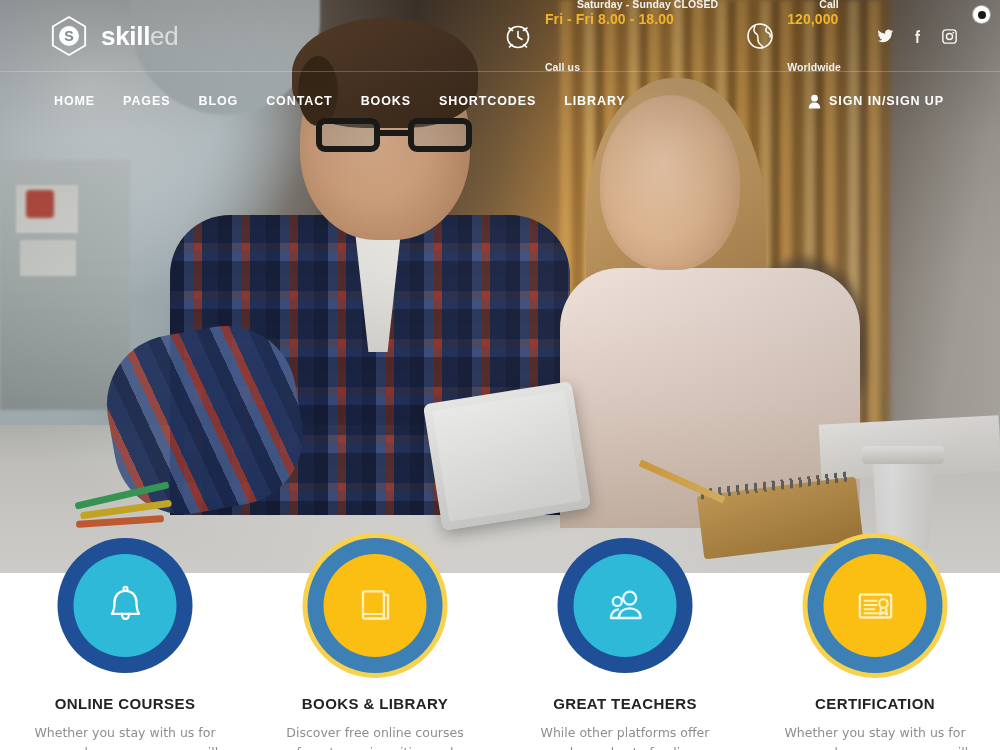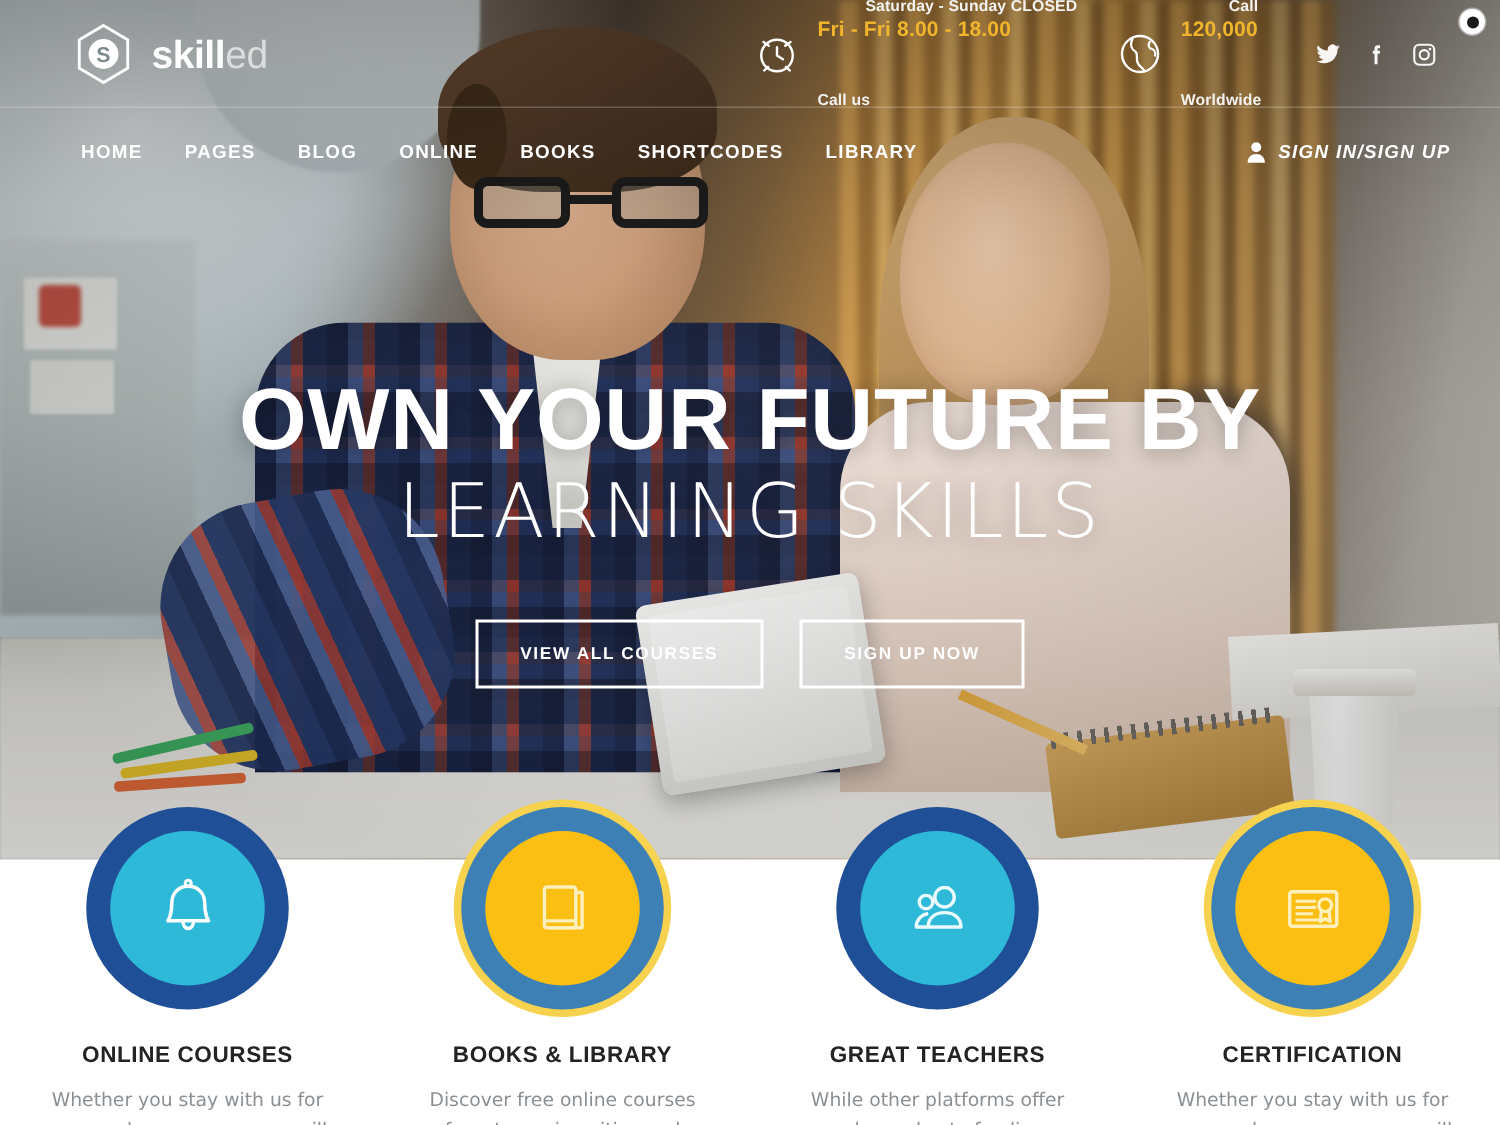--- a/index.html
+++ b/index.html
@@ -247,21 +247,21 @@
   
   .nav {
     position:absolute; left:0; top:72px; width:1000px; height:58px;
     display:flex; z-index:30;
   }
   .nav-left { display:flex; align-items:center; gap:28px; margin-left:54px; }
   .nav-item {
     font-size:12.5px; font-weight:bold; color:#ffffff; letter-spacing:.9px;
     text-decoration:none; cursor:pointer; white-space:nowrap;
   }
-  .nav-right { margin-left:auto; margin-right:33px; display:flex; align-items:center; gap:8px; cursor:pointer;font-style:italic; }
+  .nav-right { margin-left:auto; margin-right:56px; display:flex; align-items:center; gap:8px; cursor:pointer; }
   .user-icon { width:13px; height:15px; }
   .nav-right span { font-size:12.5px; font-weight:bold; color:#fff; letter-spacing:.9px; }
 
   
   .hero-content {
     position:absolute; left:0; top:250px; width:1000px; text-align:center; z-index:25;
   }
   .h-line1 {
     font-size:58px; font-weight:bold; color:#ffffff; letter-spacing:.5px;
     line-height:1.04; text-shadow:0 2px 14px rgba(0,0,0,.3);
@@ -415,42 +415,34 @@
     <div class="rec-dot">
         <i></i>
       </div>
   </div>
 
   <div class="nav">
     <div class="nav-left">
       <a class="nav-item">HOME</a>
       <a class="nav-item">PAGES</a>
       <a class="nav-item">BLOG</a>
-      <a class="nav-item">ONLINE</a>
+      <a class="nav-item">CONTACT</a>
       <a class="nav-item">BOOKS</a>
       <a class="nav-item">SHORTCODES</a>
       <a class="nav-item">LIBRARY</a>
     </div>
     <div class="nav-right">
       <svg class="user-icon" viewBox="0 0 14 16">
         <circle cx="7" cy="4.4" r="3.6" fill="#ffffff"></circle>
         <path d="M0.8 15.5 C0.8 11.3 3.6 9.2 7 9.2 C10.4 9.2 13.2 11.3 13.2 15.5 Z" fill="#ffffff"></path>
       </svg>
       <span>SIGN IN/SIGN UP</span>
     </div>
   </div>
 
-  <div class="hero-content">
-    <div class="h-line1">OWN YOUR FUTURE BY</div>
-    <div class="h-line2">LEARNING SKILLS</div>
-    <div class="hero-btns">
-      <button class="hbtn">VIEW ALL COURSES</button>
-      <button class="hbtn">SIGN UP NOW</button>
-    </div>
-  </div>
 
   <div class="features">
     <div class="feat-grid">
 
       <div class="feat">
         <div class="circle-wrap">
           <div class="circle-outer" style="background:#1f4f96;">
             <div class="circle-inner" style="background:#2fb9d9;">
               <svg class="feat-icon" viewBox="0 0 44 44">
                 <path d="M22 7.5 C15.6 7.5 11.5 12.2 11.5 18.4 C11.5 26 9 29.5 9 29.5 L35 29.5 C35 29.5 32.5 26 32.5 18.4 C32.5 12.2 28.4 7.5 22 7.5 Z" fill="none" stroke="#ffffff" stroke-width="2.2" stroke-linejoin="round"></path>

